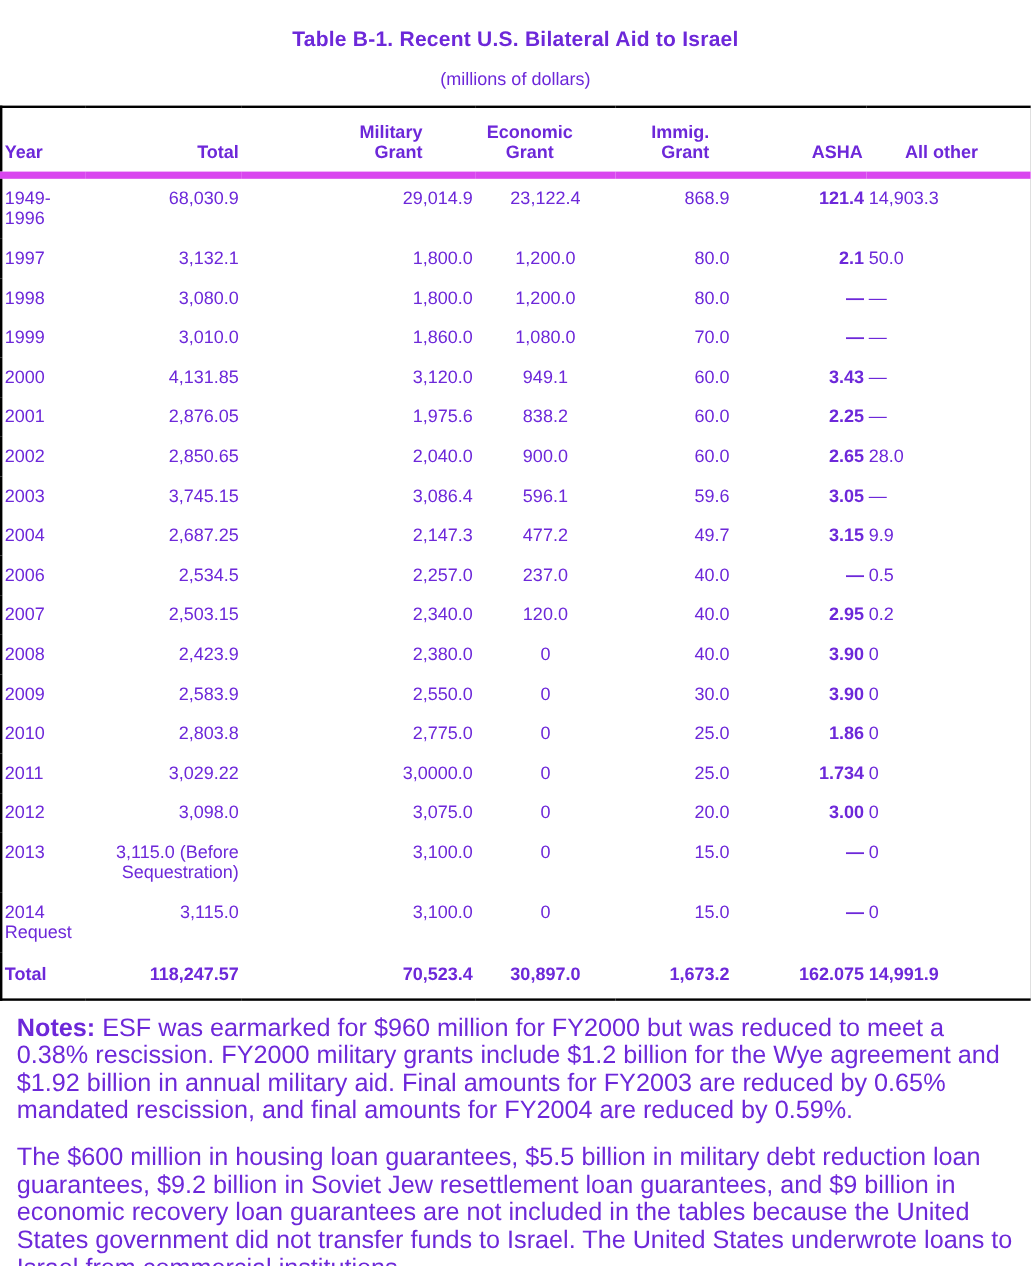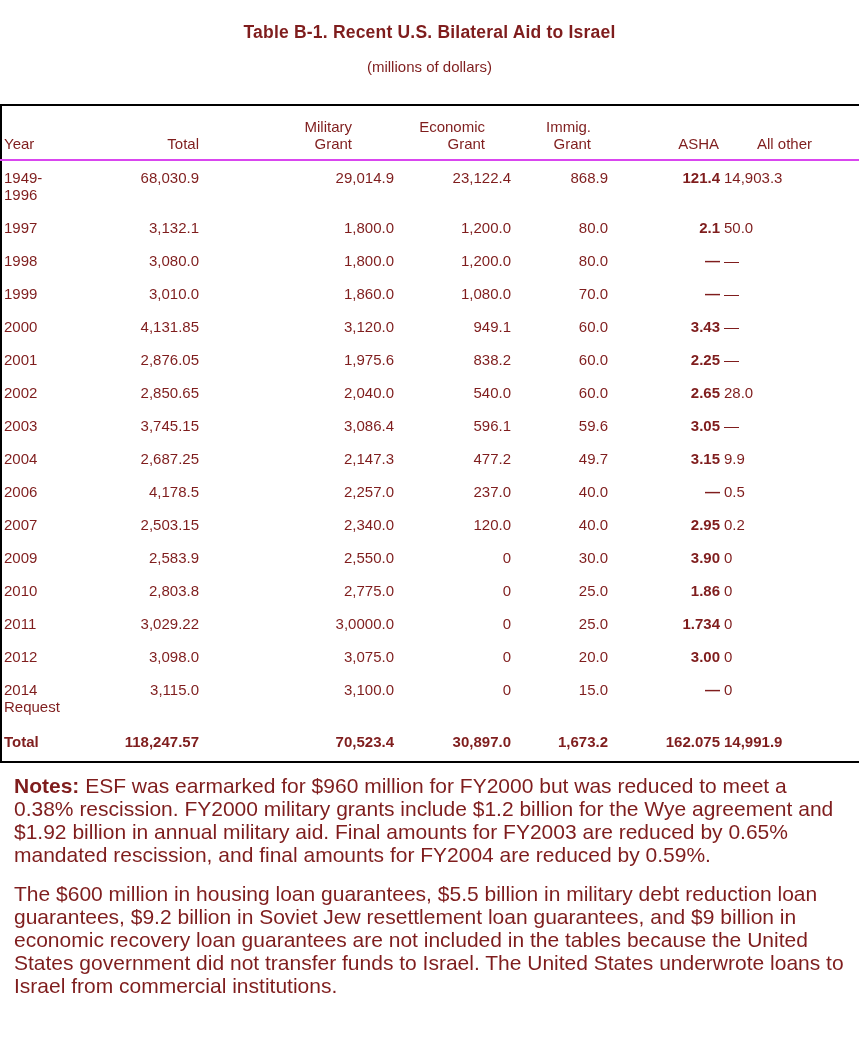--- a/index.html
+++ b/index.html
@@ -2,64 +2,64 @@
 <html><head>
 <meta charset="utf-8">
 <style>
   html, body { margin: 0; padding: 0; background: #ffffff; }
   .page {
     width: 859px;
     height: 1055px;
     box-sizing: border-box;
     padding-top: 22px;
     background: #ffffff;
-    color: #7f1d1d;
+    color: #6d28d9;
     font-family: "Liberation Sans", sans-serif;
     overflow: hidden;
   }
   .title {
     margin: 0;
     text-align: center;
     font-size: 17.5px;
     font-weight: bold;
     letter-spacing: 0.2px;
   }
   .subtitle {
     margin-top: 15px;
-    margin-bottom: 29px;
+    margin-bottom: 13px;
     text-align: center;
     font-size: 15px;
   }
   table.aid {
     width: 859px;
     box-sizing: border-box;
     border-collapse: collapse;
     table-layout: fixed;
     border: 2px solid #000;
   }
   table.aid th, table.aid td {
     font-size: 15px;
     line-height: 17px;
     vertical-align: top;
     padding: 8px 2px;
     white-space: pre-line;
     overflow: visible;
   }
   table.aid thead th {
-    font-weight: normal;
+    font-weight: bold;
     vertical-align: bottom;
-    border-bottom: 2px solid #d946ef;
+    border-bottom: 6px solid #d946ef;
     padding-top: 12px;
     padding-bottom: 7px;
   }
   
   .c-year     { text-align: left;  padding-left: 13px; }
   .c-total    { text-align: right; padding-right: 24px; }
   .c-military { text-align: right; padding-right: 2px; }
-  .c-economic { text-align: right; padding-right: 2px; }
+  .c-economic { text-align: center; padding-right: 2px; }
   .c-immig    { text-align: right; padding-right: 2px; }
   .c-asha     { text-align: right; padding-right: 2px; font-weight: bold; }
   .c-allother { padding-right: 8px; }
   
   thead th.c-total    { padding-right: 2px; }
   thead th.c-military { padding-right: 44px; }
   thead th.c-economic { padding-right: 28px; }
   thead th.c-immig    { padding-right: 19px; }
   thead th.c-asha     { padding-right: 3px; }
   thead th.c-allother { padding-right: 14px; }
@@ -161,21 +161,21 @@
           <td class="c-military">1,975.6</td>
           <td class="c-economic">838.2</td>
           <td class="c-immig">60.0</td>
           <td class="c-asha">2.25</td>
           <td class="c-allother">—</td>
         </tr>
         <tr>
           <td class="c-year">2002</td>
           <td class="c-total">2,850.65</td>
           <td class="c-military">2,040.0</td>
-          <td class="c-economic">540.0</td>
+          <td class="c-economic">900.0</td>
           <td class="c-immig">60.0</td>
           <td class="c-asha">2.65</td>
           <td class="c-allother">28.0</td>
         </tr>
         <tr>
           <td class="c-year">2003</td>
           <td class="c-total">3,745.15</td>
           <td class="c-military">3,086.4</td>
           <td class="c-economic">596.1</td>
           <td class="c-immig">59.6</td>
@@ -186,37 +186,46 @@
           <td class="c-year">2004</td>
           <td class="c-total">2,687.25</td>
           <td class="c-military">2,147.3</td>
           <td class="c-economic">477.2</td>
           <td class="c-immig">49.7</td>
           <td class="c-asha">3.15</td>
           <td class="c-allother">9.9</td>
         </tr>
         <tr>
           <td class="c-year">2006</td>
-          <td class="c-total">4,178.5</td>
+          <td class="c-total">2,534.5</td>
           <td class="c-military">2,257.0</td>
           <td class="c-economic">237.0</td>
           <td class="c-immig">40.0</td>
           <td class="c-asha">—</td>
           <td class="c-allother">0.5</td>
         </tr>
         <tr>
           <td class="c-year">2007</td>
           <td class="c-total">2,503.15</td>
           <td class="c-military">2,340.0</td>
           <td class="c-economic">120.0</td>
           <td class="c-immig">40.0</td>
           <td class="c-asha">2.95</td>
           <td class="c-allother">0.2</td>
         </tr>
         <tr>
+          <td class="c-year">2008</td>
+          <td class="c-total">2,423.9</td>
+          <td class="c-military">2,380.0</td>
+          <td class="c-economic">0</td>
+          <td class="c-immig">40.0</td>
+          <td class="c-asha">3.90</td>
+          <td class="c-allother">0</td>
+        </tr>
+        <tr>
           <td class="c-year">2009</td>
           <td class="c-total">2,583.9</td>
           <td class="c-military">2,550.0</td>
           <td class="c-economic">0</td>
           <td class="c-immig">30.0</td>
           <td class="c-asha">3.90</td>
           <td class="c-allother">0</td>
         </tr>
         <tr>
           <td class="c-year">2010</td>
@@ -236,20 +245,30 @@
           <td class="c-asha">1.734</td>
           <td class="c-allother">0</td>
         </tr>
         <tr>
           <td class="c-year">2012</td>
           <td class="c-total">3,098.0</td>
           <td class="c-military">3,075.0</td>
           <td class="c-economic">0</td>
           <td class="c-immig">20.0</td>
           <td class="c-asha">3.00</td>
+          <td class="c-allother">0</td>
+        </tr>
+        <tr>
+          <td class="c-year">2013</td>
+          <td class="c-total">3,115.0 (Before
+Sequestration)</td>
+          <td class="c-military">3,100.0</td>
+          <td class="c-economic">0</td>
+          <td class="c-immig">15.0</td>
+          <td class="c-asha">—</td>
           <td class="c-allother">0</td>
         </tr>
         <tr>
           <td class="c-year">2014
 Request</td>
           <td class="c-total">3,115.0</td>
           <td class="c-military">3,100.0</td>
           <td class="c-economic">0</td>
           <td class="c-immig">15.0</td>
           <td class="c-asha">—</td>

